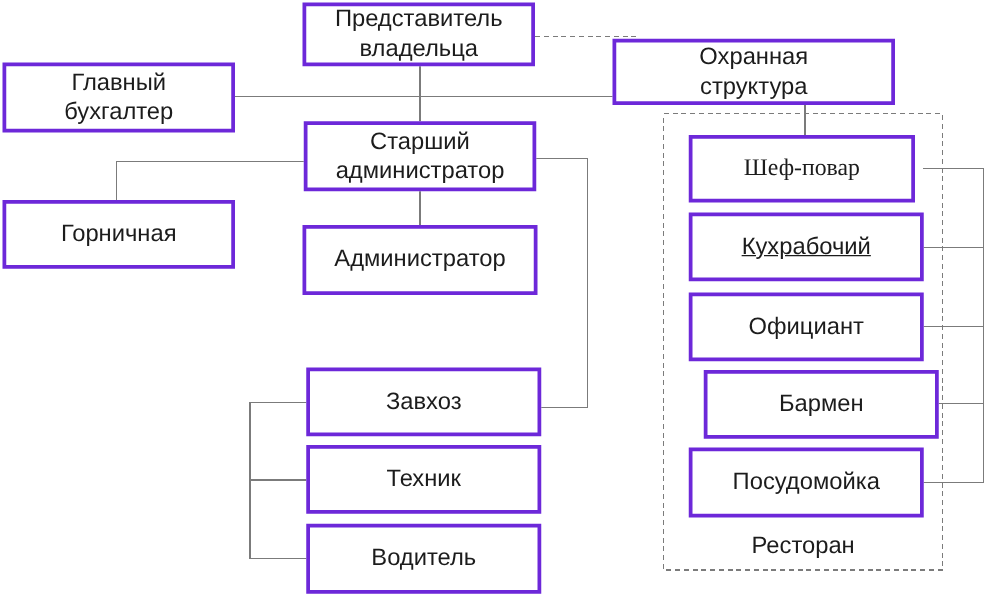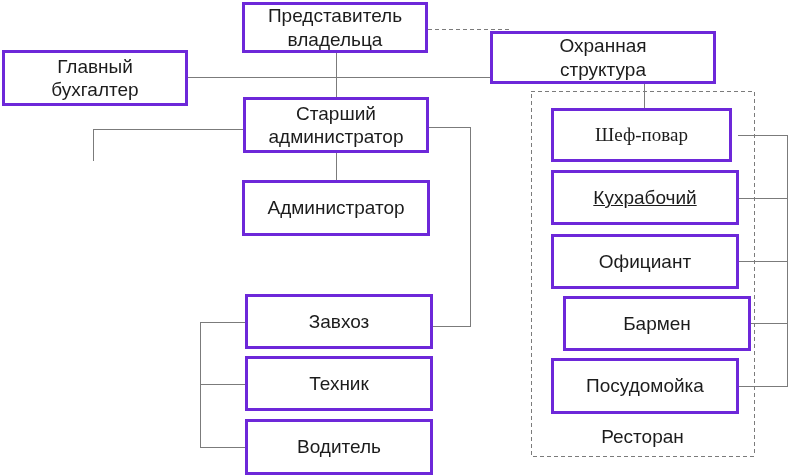--- a/index.html
+++ b/index.html
@@ -71,20 +71,21 @@
 
   <div class="node" style="left:490px;top:2px;width:226px;height:53px;margin-top:29px;">Охранная
 структура</div>
 
   <div class="node" style="left:2px;top:50px;width:186px;height:56px;">Главный
 бухгалтер</div>
 
   <div class="node" style="left:243px;top:97px;width:186px;height:56px;">Старший
 администратор</div>
 
+  <div class="node" style="left:2px;top:160px;width:186px;height:55px;">Горничная</div>
 
   <div class="node" style="left:242px;top:180px;width:188px;height:56px;">Администратор</div>
 
   <div class="node" style="left:245px;top:294px;width:188px;height:55px;">Завхоз</div>
 
   <div class="node" style="left:245px;top:356px;width:188px;height:55px;">Техник</div>
 
   <div class="node" style="left:245px;top:419px;width:188px;height:56px;">Водитель</div>
 
   <div class="node" style="left:551px;top:108px;width:181px;height:54px;font-family:Liberation Serif, serif;">Шеф-повар</div>

